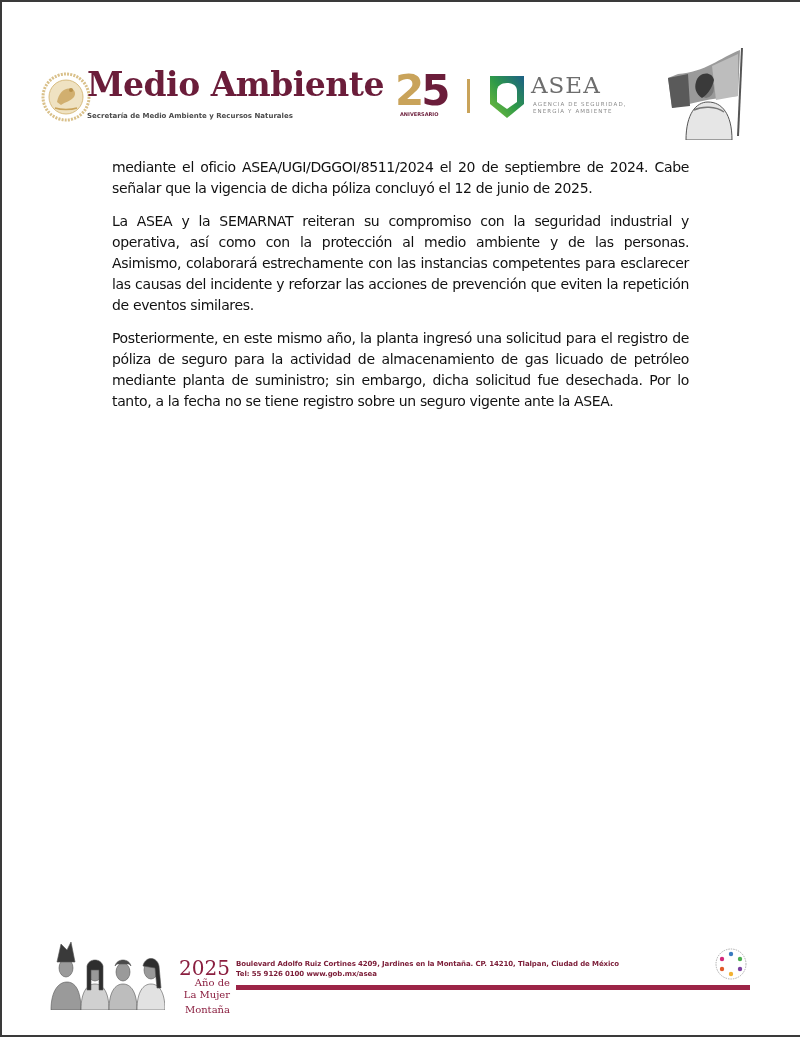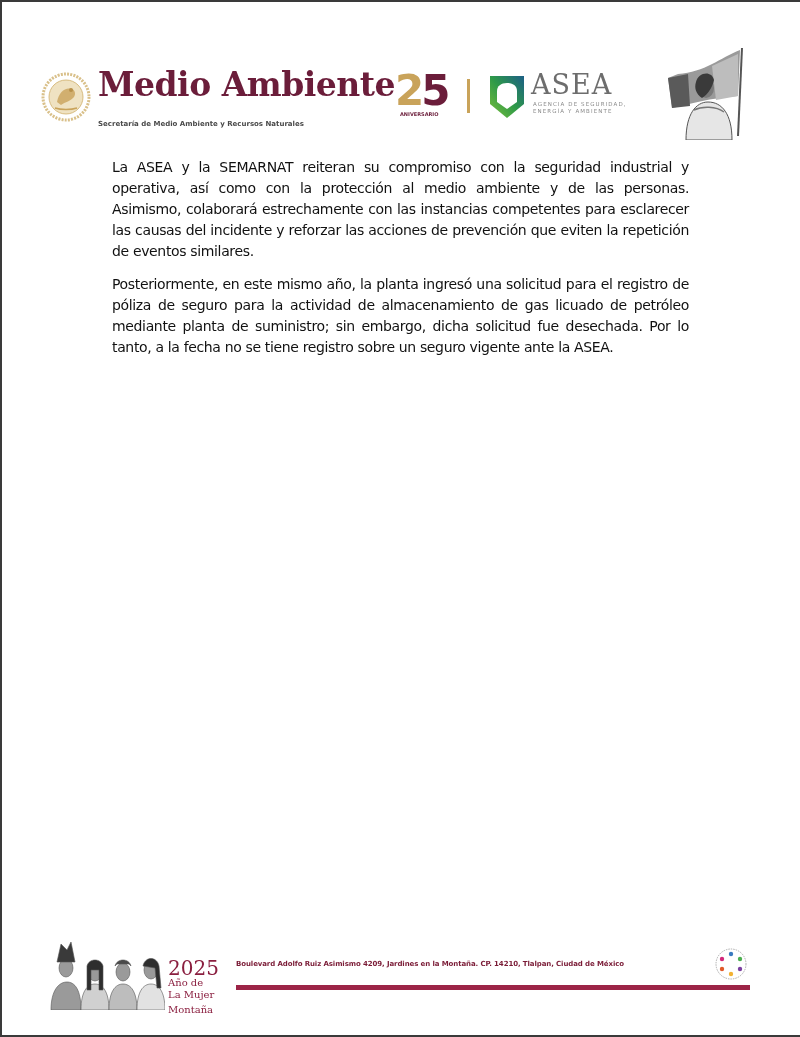--- a/index.html
+++ b/index.html
@@ -8,67 +8,67 @@
     background: #ffffff;
     font-family: "DejaVu Sans", "Liberation Sans", sans-serif;
   }
   .frame-top { position: absolute; left: 0; top: 0; width: 800px; height: 2px; background: #3a3a3a; }
   .frame-left { position: absolute; left: 0; top: 0; width: 2px; height: 1037px; background: #3a3a3a; }
   .frame-bottom { position: absolute; left: 0; bottom: 0; width: 800px; height: 2px; background: #3a3a3a; }
 
   
   .header { position: absolute; left: 0; top: 0; width: 800px; height: 150px; }
   .seal { position: absolute; left: 41px; top: 72px; width: 50px; height: 50px; }
-  .brand { position: absolute; left: 98px; top: 66px; }
+  .brand { position: absolute; left: 87px; top: 66px; }
   .brand-title {
     font-family: "DejaVu Serif", "Liberation Serif", serif;
     font-weight: bold; color: #6b1d3a; font-size: 33px; line-height: 38px;
     letter-spacing: -0.5px; white-space: nowrap;
   }
   .brand-sub {
     font-family: "DejaVu Sans", sans-serif; font-weight: bold;
-    color: #4a4a4a; font-size: 7px; line-height: 9px; margin-top: 16px; white-space: nowrap;
+    color: #4a4a4a; font-size: 7px; line-height: 9px; margin-top: 8px; white-space: nowrap;
   }
   .anniv { position: absolute; left: 395px; top: 72px; width: 58px; height: 50px; }
   .anniv-num {
     position: absolute; left: 0; top: -4px;
     font-family: "DejaVu Sans", sans-serif; font-weight: bold;
     font-size: 42px; line-height: 46px; color: #6b1d3a; letter-spacing: -3px;
   }
   .anniv-num .two { color: #c9a35a; }
   .anniv-label {
     position: absolute; left: 5px; top: 39px; font-size: 5px; font-weight: bold;
     color: #6b1d3a; letter-spacing: 0; white-space: nowrap;
   }
   .divider-bar { position: absolute; left: 467px; top: 79px; width: 3px; height: 34px; background: #c9a35a; }
   .asea-shield { position: absolute; left: 488px; top: 74px; width: 38px; height: 46px; }
   .asea-name {
     position: absolute; left: 531px; top: 70px;
     font-family: "DejaVu Serif", "Liberation Serif", serif;
-    font-size: 27px; line-height: 30px; color: #6d6d6d; letter-spacing: 1px;
+    font-size: 23px; line-height: 30px; color: #6d6d6d; letter-spacing: 1px;
   }
   .asea-sub {
     position: absolute; left: 533px; top: 101px;
     font-size: 5.5px; line-height: 7px; color: #8a8a8a; letter-spacing: 1.1px; white-space: nowrap;
   }
   .heroine { position: absolute; left: 660px; top: 44px; width: 90px; height: 96px; }
 
   
   .content {
     position: absolute; left: 112px; top: 157px; width: 577px;
     font-family: "DejaVu Sans", "Liberation Sans", sans-serif;
     font-size: 14px; line-height: 21px; color: #111111;
     text-align: justify; letter-spacing: -0.35px;
   }
   .content p { margin: 0 0 12px 0; }
 
   
   .footer { position: absolute; left: 0; top: 935px; width: 800px; height: 90px; }
   .women { position: absolute; left: 45px; top: 5px; width: 120px; height: 70px; }
-  .year-block { position: absolute; left: 168px; top: 23px; width: 62px; text-align: left; color: #8a1e3f; }
+  .year-block { position: absolute; left: 168px; top: 23px; width: 62px; text-align: right; color: #8a1e3f; }
   .year-num { font-family: "DejaVu Serif", serif; font-size: 20px; line-height: 20px; }
   .year-sub { font-family: "DejaVu Serif", serif; font-size: 10px; line-height: 9px; color: #8a1e3f; }
   .year-line { font-family: "DejaVu Serif", serif; font-size: 10px; line-height: 15px; white-space: nowrap; }
   .address { position: absolute; left: 236px; top: 24px; font-size: 7px; line-height: 10px; color: #7a1b36; font-weight: bold; white-space: nowrap; letter-spacing: -0.1px; }
   .address .line2 { color: #7a1b36; }
   .footer-rule { position: absolute; left: 236px; top: 50px; width: 514px; height: 5px; background: #9c2447; }
   .round-logo { position: absolute; left: 714px; top: 12px; width: 34px; height: 34px; }
 </style>
 </head>
 <body>
@@ -122,20 +122,21 @@
     <path d="M8 34 L28 30 L30 62 L12 64 Z" fill="#5a5a5a"></path>
     <path d="M52 22 L78 10 L78 52 L56 56 Z" fill="#bdbdbd"></path>
     <ellipse cx="46" cy="44" rx="8" ry="10" fill="#7a7a7a"></ellipse>
     <path d="M36 38 C38 28 52 26 54 36 C52 44 48 50 42 54 C36 50 34 44 36 38 Z" fill="#3a3a3a"></path>
     <path d="M26 96 C26 70 36 58 48 58 C62 58 72 70 72 96 Z" fill="#e6e6e6" stroke="#555" stroke-width="1"></path>
     <path d="M34 66 C42 62 56 62 64 68" fill="none" stroke="#777" stroke-width="1.5"></path>
   </svg>
 </div>
 
 <div class="content">
+  <p>mediante el oficio ASEA/UGI/DGGOI/8511/2024 el 20 de septiembre de 2024. Cabe señalar que la vigencia de dicha póliza concluyó el 12 de junio de 2025.</p>
   <p>La ASEA y la SEMARNAT reiteran su compromiso con la seguridad industrial y operativa, así como con la protección al medio ambiente y de las personas. Asimismo, colaborará estrechamente con las instancias competentes para esclarecer las causas del incidente y reforzar las acciones de prevención que eviten la repetición de eventos similares.</p>
   <p>Posteriormente, en este mismo año, la planta ingresó una solicitud para el registro de póliza de seguro para la actividad de almacenamiento de gas licuado de petróleo mediante planta de suministro; sin embargo, dicha solicitud fue desechada. Por lo tanto, a la fecha no se tiene registro sobre un seguro vigente ante la ASEA.</p>
 </div>
 
 <div class="footer">
   <svg class="women" viewBox="0 0 120 70">
     <g fill="#9a9a9a" stroke="#555" stroke-width="0.6">
       <path d="M6 70 C6 50 14 42 22 42 C30 42 36 50 36 70 Z"></path>
       <ellipse cx="21" cy="28" rx="7" ry="9"></ellipse>
       <path d="M12 22 L16 4 L22 10 L26 2 L30 22 Z" fill="#3a3a3a"></path>
@@ -150,21 +151,22 @@
       <path d="M98 26 C100 16 112 16 114 26 L116 48 L112 48 L110 28 Z" fill="#2e2e2e"></path>
     </g>
   </svg>
   <div class="year-block">
     <div class="year-num">2025</div>
     <div class="year-sub">Año de</div>
     <div class="year-line">La Mujer</div>
     <div class="year-line">Montaña</div>
   </div>
   <div class="address">
-    <div>Boulevard Adolfo Ruiz Asimismo 4209, Jardines en la Montaña. CP. 14210, Tlalpan, Ciudad de México</div>
+    <div>Boulevard Adolfo Ruiz Cortines 4209, Jardines en la Montaña. CP. 14210, Tlalpan, Ciudad de México</div>
+    <div class="line2">Tel: 55 9126 0100 www.gob.mx/asea</div>
   </div>
   <div class="footer-rule"></div>
   <svg class="round-logo" viewBox="0 0 34 34">
     <circle cx="17" cy="17" r="15" fill="#ffffff" stroke="#9a9a9a" stroke-width="0.8" stroke-dasharray="1.5 1"></circle>
     <g>
       <circle cx="17" cy="7" r="2.2" fill="#3a7ac0"></circle>
       <circle cx="26" cy="12" r="2.2" fill="#4caf50"></circle>
       <circle cx="26" cy="22" r="2.2" fill="#7b3fa0"></circle>
       <circle cx="17" cy="27" r="2.2" fill="#f2b233"></circle>
       <circle cx="8" cy="22" r="2.2" fill="#e05a2a"></circle>

